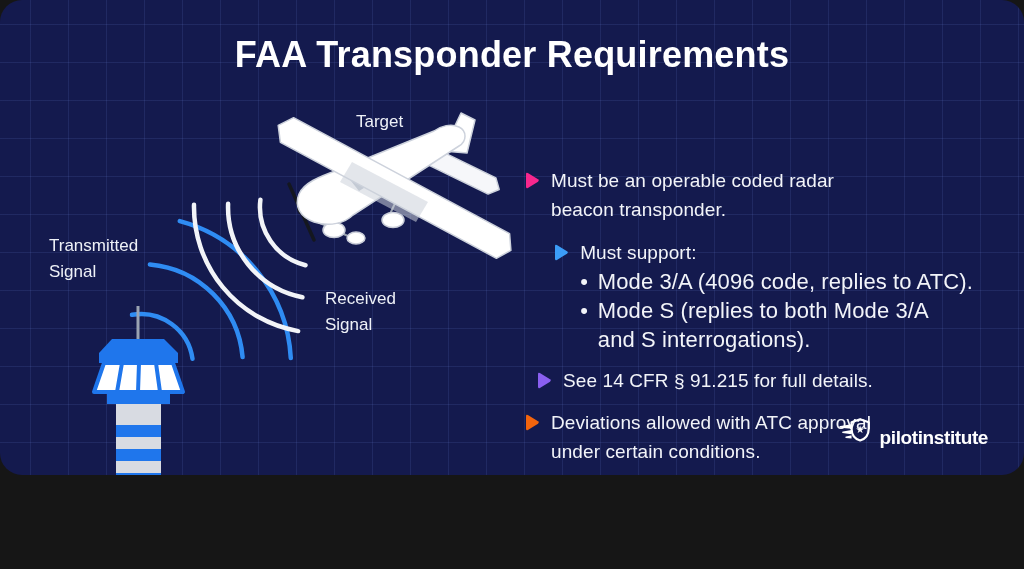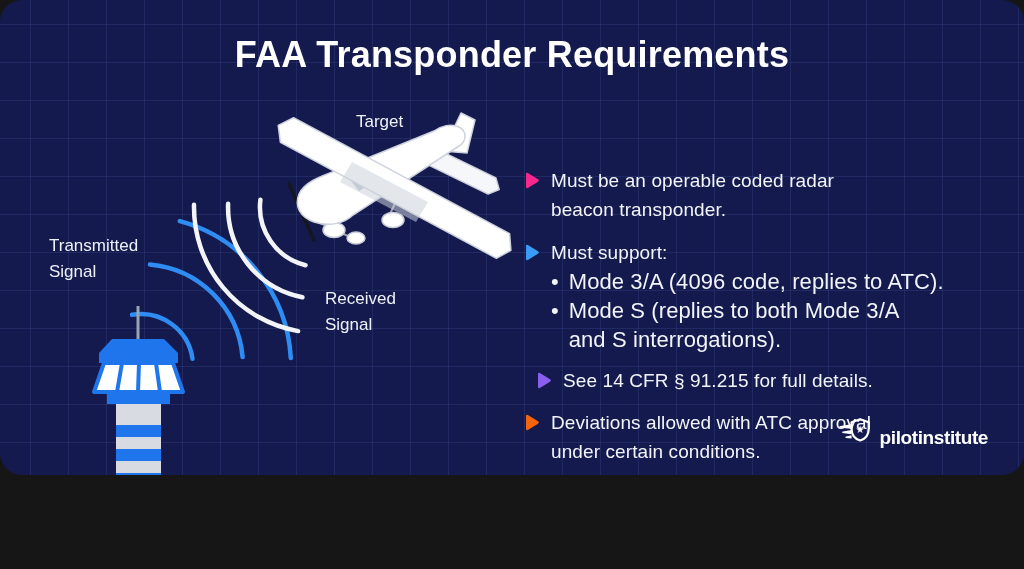--- a/index.html
+++ b/index.html
@@ -26,21 +26,21 @@
   .lbl-received{left:325px;top:286px;}
   .lbl-radar{left:210px;top:496px;}
   .req-col{position:absolute;left:524px;top:160px;width:478px;}
   .bullet{display:flex;align-items:flex-start;gap:11px;}
   .bullet .arrow{flex:0 0 auto;margin-top:5px;}
   .bullet p{
     margin:0;color:#f2f4f9;font-size:19px;line-height:29px;
     white-space:pre-line;letter-spacing:0.1px;
   }
   .bullet.b1{margin:6px 0 14px;}
-  .bullet.b2{margin:0 0 12px;}
+  .bullet.b2{margin:0 0 12px;justify-content:center;}
   .bullet.b3{margin:0 12px 13px;}
   .sublist{list-style:none;margin:0;padding:0;}
   .sublist li{display:flex;gap:10px;color:#f2f4f9;font-size:22px;line-height:29px;}
   .sublist .marker{flex:0 0 auto;}
   .sublist .subtext{white-space:pre-line;letter-spacing:0.1px;}
   .logo{
     position:absolute;right:36px;bottom:26px;display:flex;align-items:center;gap:7px;
   }
   .logo-text{color:#ffffff;font-size:19px;font-weight:700;letter-spacing:-0.4px;margin-top:18px;}
 </style>

